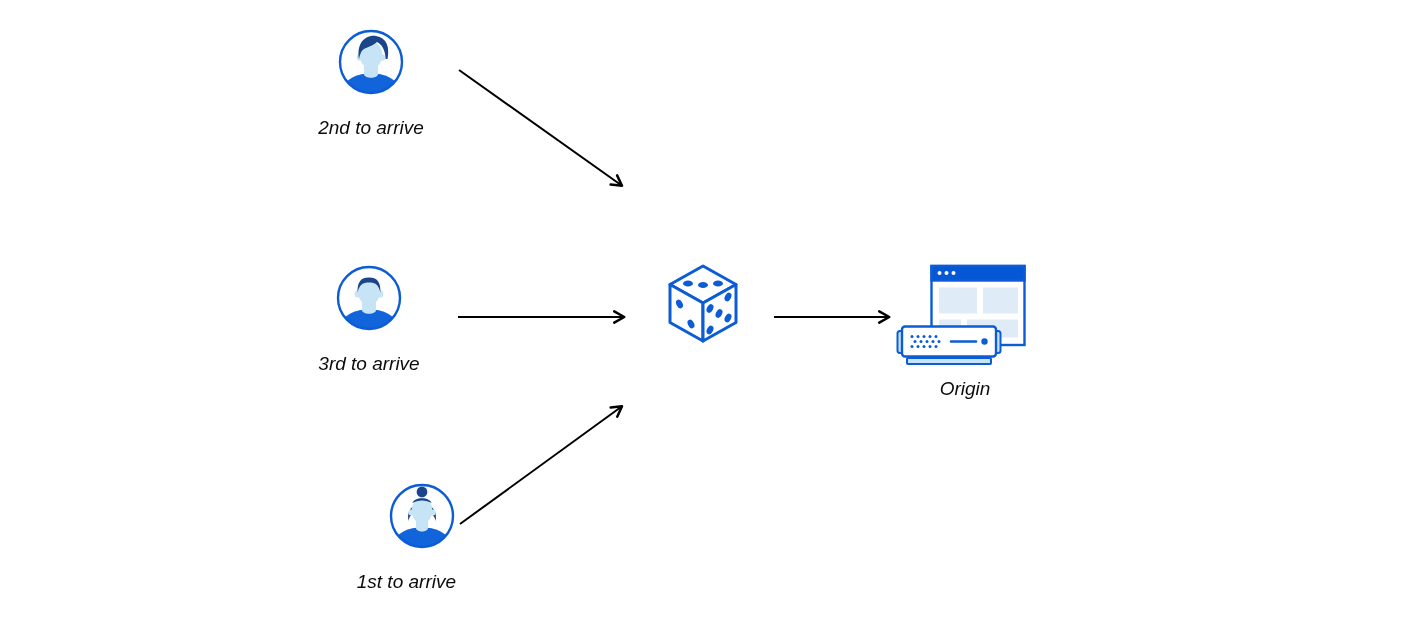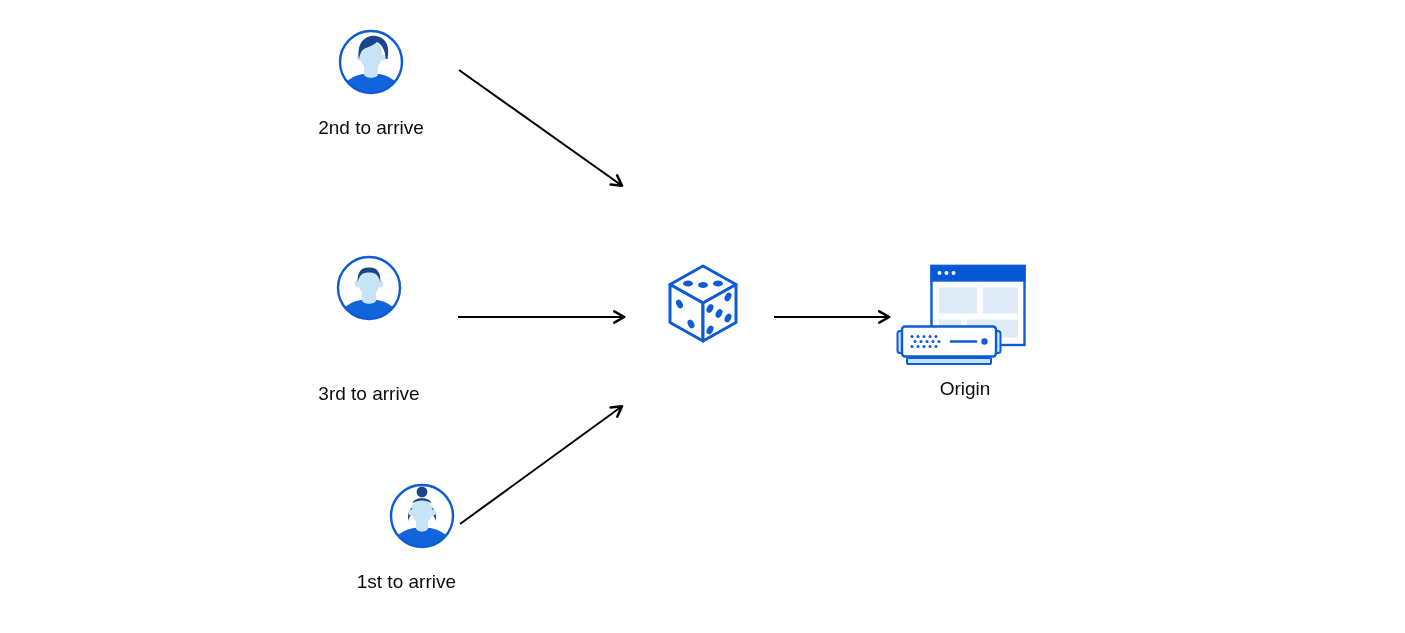--- a/index.html
+++ b/index.html
@@ -7,21 +7,21 @@
   .canvas{
     position:relative;
     width:1405px;height:633px;
     background:#ffffff;
     font-family:"Liberation Sans",sans-serif;
     overflow:hidden;
   }
   .arrows{position:absolute;left:0;top:0;}
   .node{
     position:absolute;
-    display:flex;flex-direction:column;align-items:center;
+    display:flex;flex-direction:column;align-items:center;font-style:italic;
   }
   .client-node{width:170px;}
   .client-node .label{margin-top:21px;}
   .origin-node{width:132px;}
   .origin-node .label{margin-top:12px;margin-left:6px;}
   .label{
     font-size:19px;line-height:22px;color:#0c0c0d;
     white-space:nowrap;text-align:center;
   }
   .icon-wrap{display:block;line-height:0;}
@@ -61,21 +61,21 @@
           <path d="M22 31 C19 12.5 31 6.5 39 8 C50 10 52.8 19 50.5 31
                    L48.6 31 C48.2 21.5 44.5 16 40 14
                    C33 20 26.5 19 24.2 24 C23.2 26.2 22.5 28.4 22 31 Z" fill="#1a4689"></path>
         </g>
         <circle cx="34" cy="34" r="31" fill="none" stroke="#0b5cd5" stroke-width="2.4"></circle>
       </svg>
     </span>
     <span class="label">2nd to arrive</span>
   </div>
 
-  <div class="node client-node" style="left:284px;top:254px;gap:40px;">
+  <div class="node client-node" style="left:284px;top:264px;">
     <span class="icon-wrap">
       <svg width="68" height="68" viewBox="0 0 68 68">
         <defs>
             <clipPath id="avB">
               <circle cx="34" cy="34" r="31"></circle>
             </clipPath>
           </defs>
         <circle cx="34" cy="34" r="31" fill="#ffffff"></circle>
         <g clip-path="url(#avB)">
           <path d="M3 68 C6 50 20 45.5 34 45.5 C48 45.5 62 50 65 68 Z" fill="#1264da"></path>

